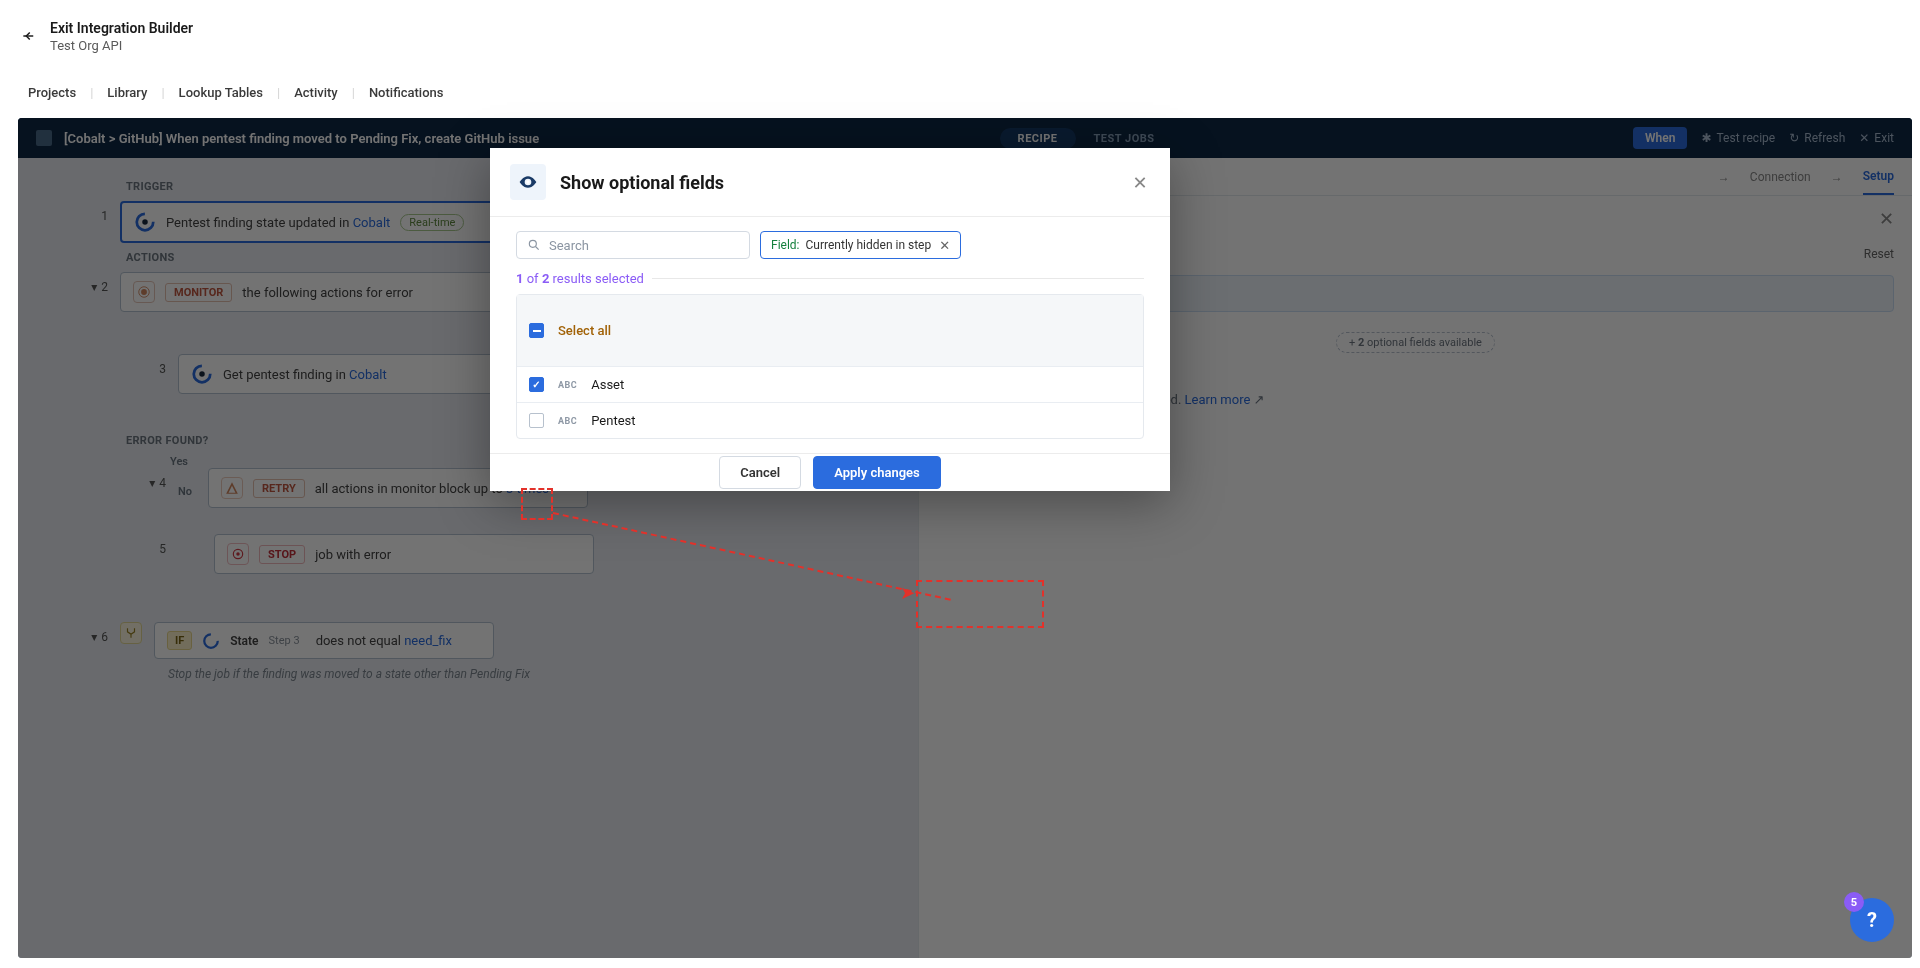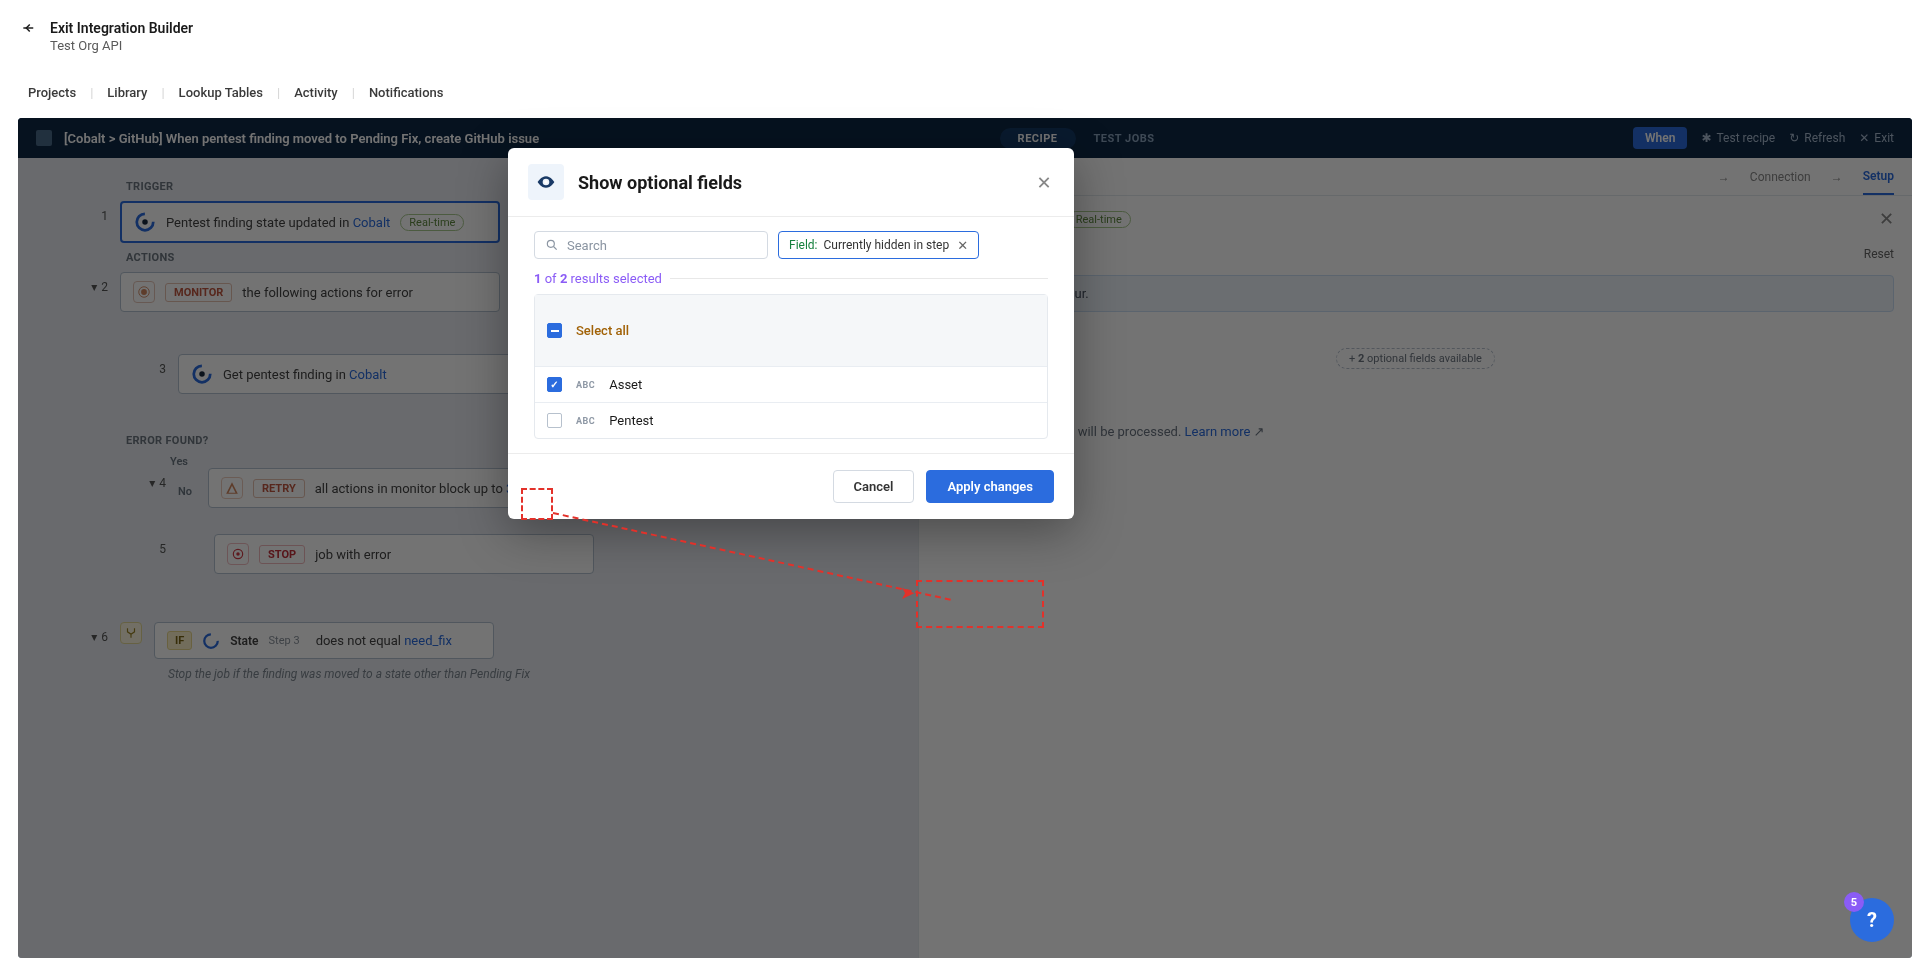--- a/index.html
+++ b/index.html
@@ -1,20 +1,20 @@
 <!DOCTYPE html>
 <html><head>
 <meta charset="utf-8">
 <style>
 * { box-sizing: border-box; margin: 0; padding: 0; }
 body { font-family: -apple-system, BlinkMacSystemFont, "Segoe UI", Roboto, sans-serif; font-size: 13px; color: #1a1a1a; background: #fff; width: 1920px; height: 968px; overflow: hidden; position: relative; }
 
 
 .header { height: 72px; background: #fff; display: flex; align-items: center; padding: 0 20px; }
-.back-area { display: flex; align-items: flex-start; gap: 14px; }
+.back-area { display: flex; align-items: center; gap: 14px; }
 .back-arrow { width: 16px; height: 16px; display: flex; align-items: center; justify-content: center; }
 .header-titles .h1 { font-size: 14px; font-weight: 600; color: #1a1a1a; }
 .header-titles .h2 { font-size: 13px; color: #5a5a5a; margin-top: 2px; }
 
 
 .nav { height: 40px; background: #fff; display: flex; align-items: center; padding: 0 28px; gap: 14px; }
 .nav a { font-size: 13px; color: #3a3a3a; text-decoration: none; font-weight: 500; }
 .nav .sep { color: #d5d5d5; }
 
 
@@ -60,25 +60,25 @@
 .right-panel { flex: 1; background: #fff; border-left: 1px solid #e3e8ee; padding: 0; }
 .rp-tabs { height: 38px; display: flex; align-items: center; gap: 20px; padding: 0 18px; border-bottom: 1px solid #e3e8ee; justify-content: flex-end; }
 .rp-tabs span { font-size: 12px; color: #888; }
 .rp-tabs .active { color: #2b6cde; font-weight: 600; border-bottom: 2px solid #2b6cde; padding-bottom: 10px; margin-bottom: -11px; }
 .rp-header { padding: 12px 18px; display: flex; align-items: center; justify-content: space-between; }
 .rp-header .htxt { font-size: 13px; color: #333; }
 .rp-header .htxt .link { color: #2b6cde; }
 .rp-body { padding: 6px 18px; }
 .rp-actions { display: flex; justify-content: space-between; align-items: center; font-size: 12px; color: #666; margin-bottom: 14px; }
 .info-box { background: #eef4fb; border: 1px solid #cadef4; padding: 10px 12px; border-radius: 4px; font-size: 13px; color: #475260; margin-bottom: 10px; }
-.opt-pill { display: inline-block; border: 1px dashed #b8c2cf; color: #6d7680; padding: 3px 12px; border-radius: 12px; font-size: 11px; margin: 26px 0; }
+.opt-pill { display: inline-block; border: 1px dashed #b8c2cf; color: #6d7680; padding: 3px 12px; border-radius: 12px; font-size: 11px; margin: 10px 0; }
 .section-h { font-size: 13px; font-weight: 700; color: #3a3a3a; margin: 10px 0 4px; }
 .section-d { font-size: 13px; color: #6a7480; }
 .section-d .link { color: #2b6cde; }
-.modal { position: absolute; width: 566px; left: 508px; top: 148px; background: #fff; border-radius: 6px; box-shadow: 0 12px 48px rgba(0,0,0,0.35); z-index: 60; }
+.modal { position: absolute; width: 680px; left: 490px; top: 148px; background: #fff; border-radius: 0; box-shadow: 0 12px 48px rgba(0,0,0,0.35); z-index: 60; }
 .modal-header { display: flex; align-items: center; gap: 14px; padding: 16px 20px; border-bottom: 1px solid #ececec; }
 .modal-header .micon { width: 36px; height: 36px; background: #eef4fb; border-radius: 4px; display: flex; align-items: center; justify-content: center; }
 .modal-header .mtitle { font-size: 18px; font-weight: 700; color: #1a1a1a; }
 .modal-header .close { margin-left: auto; width: 20px; height: 20px; color: #888; font-size: 18px; display: flex; align-items: center; justify-content: center; }
 
 .modal-toolbar { padding: 14px 26px 6px; display: flex; gap: 10px; }
 .search-box { flex: 0 0 234px; height: 28px; border: 1px solid #d4dae2; border-radius: 4px; display: flex; align-items: center; padding: 0 10px; gap: 8px; color: #8b95a2; font-size: 13px; }
 .filter-chip { height: 28px; border: 1px solid #2b6cde; border-radius: 4px; display: flex; align-items: center; padding: 0 10px; gap: 6px; font-size: 12px; }
 .filter-chip .flabel { color: #15803d; font-weight: 400; }
 .filter-chip .fval { color: #333; }
@@ -91,21 +91,21 @@
 .field-row { display: flex; align-items: center; gap: 14px; padding: 10px 12px; border-bottom: 1px solid #e9edf2; font-size: 13px; }
 .field-row:last-child { border-bottom: none; }
 .field-row.header { background: #f5f7f9; font-weight: 500; color: #a16207; }
 .chk { width: 15px; height: 15px; border: 1px solid #b7c1cd; border-radius: 2px; display: flex; align-items: center; justify-content: center; flex-shrink: 0; }
 .chk.indet { background: #2b6cde; border-color: #2b6cde; }
 .chk.indet::after { content: ""; width: 8px; height: 2px; background: #fff; }
 .chk.checked { background: #2b6cde; border-color: #2b6cde; }
 .chk.checked::after { content: "✓"; color: #fff; font-size: 10px; font-weight: 700; }
 .type-tag { font-size: 9px; font-weight: 700; color: #8e98a5; letter-spacing: 0.5px; }
 
-.modal-footer { border-top: 1px solid #ececec; padding: 16px 20px; display: flex; justify-content: flex-end; gap: 12px; }
+.modal-footer { border-top: 1px solid #ececec; padding: 2px 20px; display: flex; justify-content: center; gap: 12px; }
 .btn { padding: 8px 20px; border-radius: 4px; font-size: 13px; font-weight: 600; }
 .btn-secondary { background: #fff; border: 1px solid #d4dae2; color: #333; }
 .btn-primary { background: #2b6cde; border: 1px solid #2b6cde; color: #fff; }
 
 
 .annot-box { position: absolute; border: 2px dashed #e3312a; pointer-events: none; z-index: 70; }
 .annot-arrow-line { position: absolute; border-top: 2px dashed #e3312a; transform-origin: left center; z-index: 70; pointer-events: none; }
 .annot-arrow-head { position: absolute; color: #e3312a; font-size: 18px; z-index: 70; pointer-events: none; }
 
 

